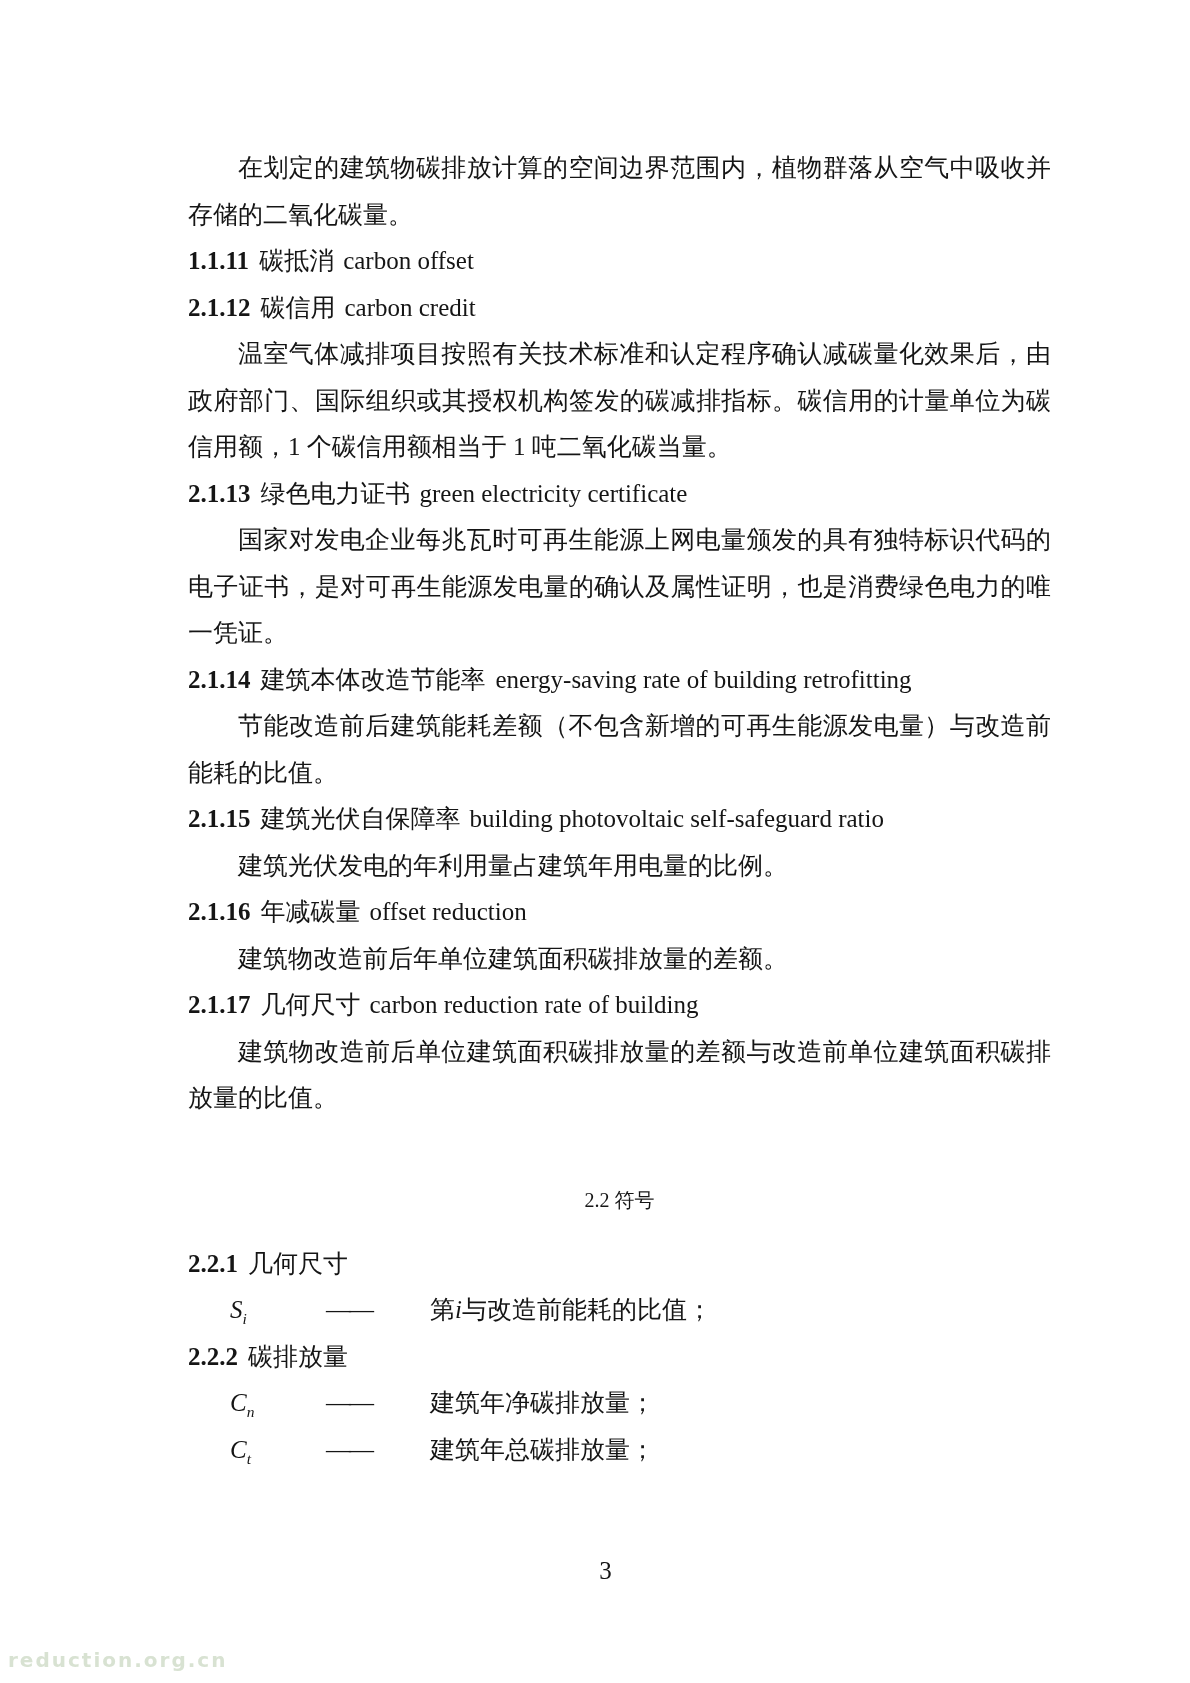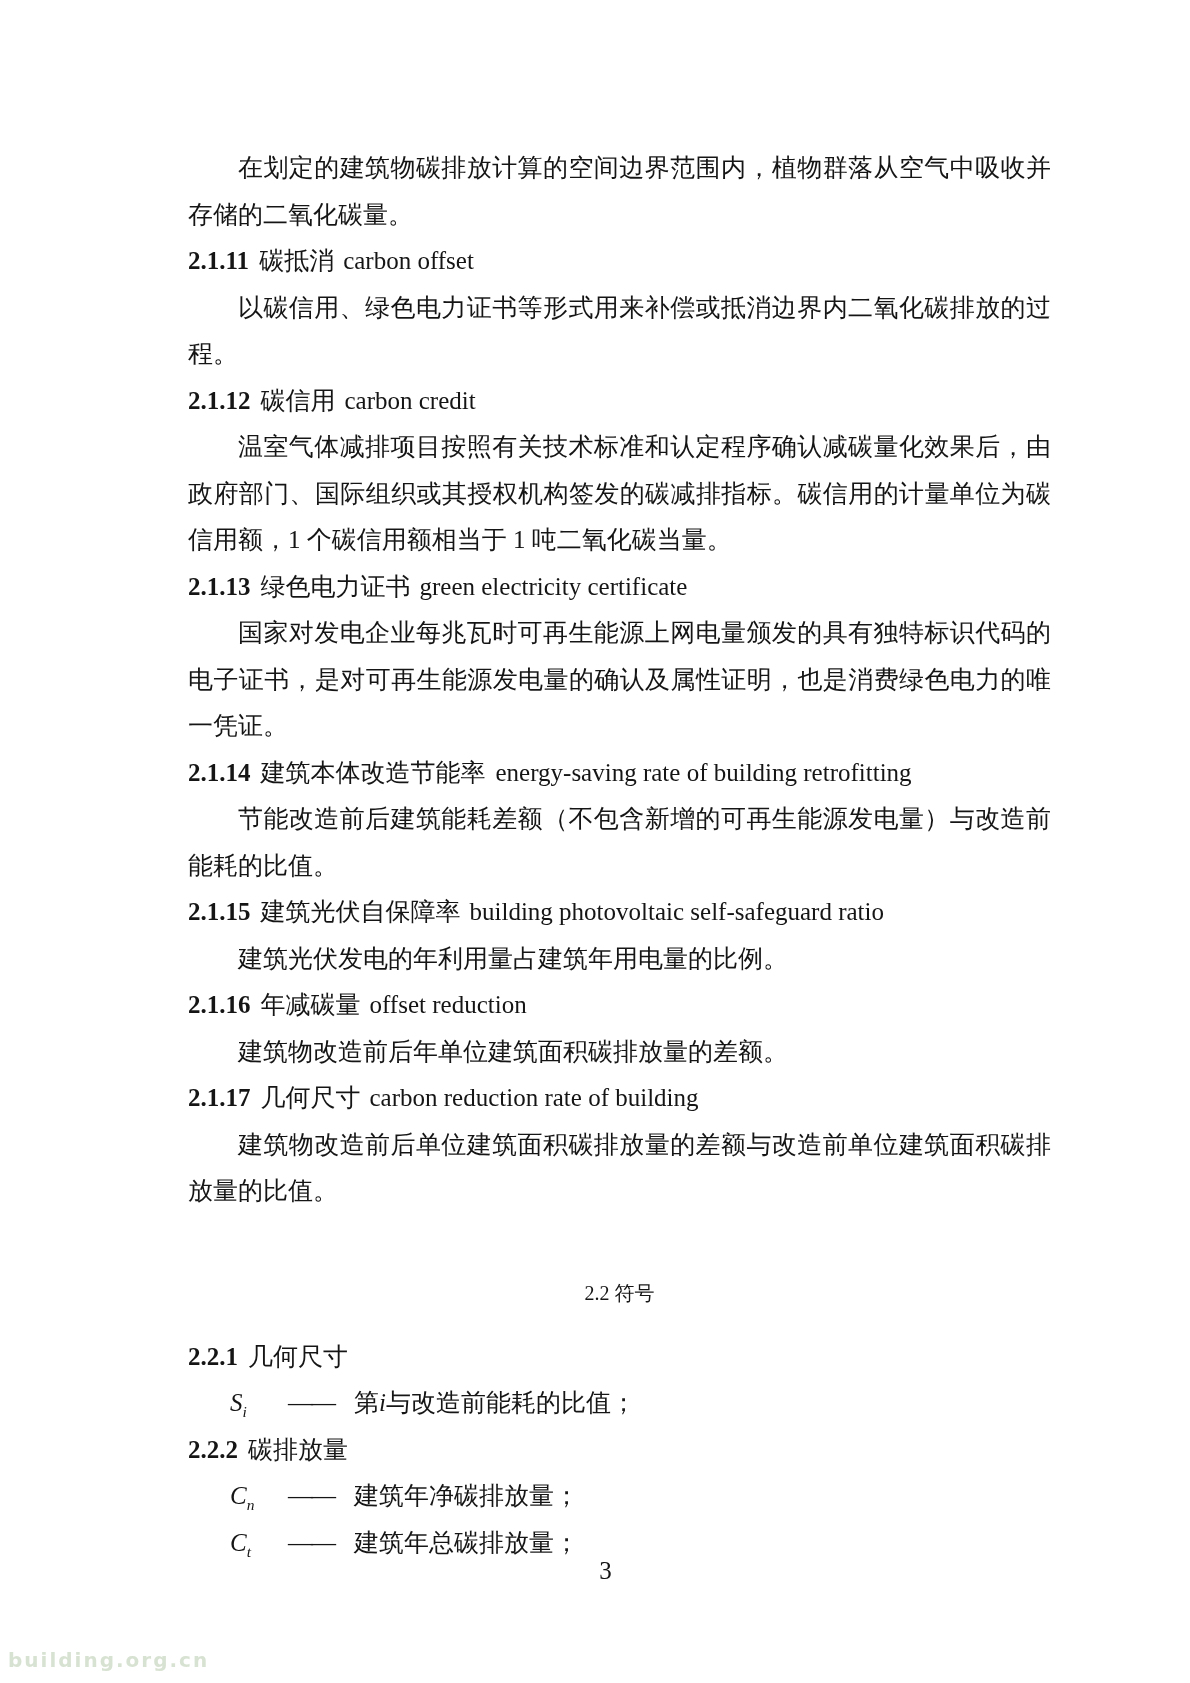--- a/index.html
+++ b/index.html
@@ -31,21 +31,21 @@
   .term .en.wide { margin-left: 1px; }
   .section-title {
     font-size: 20px;
     font-weight: normal;
     text-align: center;
     margin: 54px 0 17px 0;
     line-height: 48px;
   }
   .subsec { margin: 0; }
   .subsec .num { font-weight: bold; margin-right: 10px; }
-  .symrow { display: flex; padding-left: 42px; }
+  .symrow { display: flex; padding-left: 42px; gap: 38px; }
   .symrow .sym { width: 58px; font-style: italic; }
   .symrow .sym sub { font-size: 0.62em; font-style: italic; line-height: 0; }
   .symrow .dash { width: 66px; letter-spacing: -2px; }
   .symrow .sdef { flex: 1; }
   .sdef i { font-style: italic; }
   .pageno {
     position: absolute;
     top: 1551px;
     left: 174px;
     width: 863px;
@@ -65,23 +65,22 @@
   }
 </style>
 </head>
 <body>
 
 <div class="page-body">
 
   <p class="def">在划定的建筑物碳排放计算的空间边界范围内，植物群落从空气中吸收并存储的二氧化碳量。</p>
 
   <div class="term">
-    <span class="num">2.1.11</span><span class="zh">碳抵消</span><span class="en">carbon offset</span>
+    <span class="num">1.1.11</span><span class="zh">碳抵消</span><span class="en">carbon offset</span>
   </div>
-  <p class="def">以碳信用、绿色电力证书等形式用来补偿或抵消边界内二氧化碳排放的过程。</p>
 
   <div class="term">
     <span class="num">2.1.12</span><span class="zh">碳信用</span><span class="en">carbon credit</span>
   </div>
   <p class="def">温室气体减排项目按照有关技术标准和认定程序确认减碳量化效果后，由政府部门、国际组织或其授权机构签发的碳减排指标。碳信用的计量单位为碳信用额，1 个碳信用额相当于 1 吨二氧化碳当量。</p>
 
   <div class="term">
     <span class="num">2.1.13</span><span class="zh">绿色电力证书</span><span class="en">green electricity certificate</span>
   </div>
   <p class="def">国家对发电企业每兆瓦时可再生能源上网电量颁发的具有独特标识代码的电子证书，是对可再生能源发电量的确认及属性证明，也是消费绿色电力的唯一凭证。</p>
@@ -131,13 +130,13 @@
   <div class="symrow">
     <span class="sym"><span>C</span><sub>t</sub></span>
     <span class="dash">——</span>
     <span class="sdef"><span></span><i></i><span>建筑年总碳排放量；</span></span>
   </div>
 
 </div>
 
 <div class="pageno">3</div>
 
-<div class="watermark">building.org.cn</div>
+<div class="watermark">reduction.org.cn</div>
 
 </body></html>

